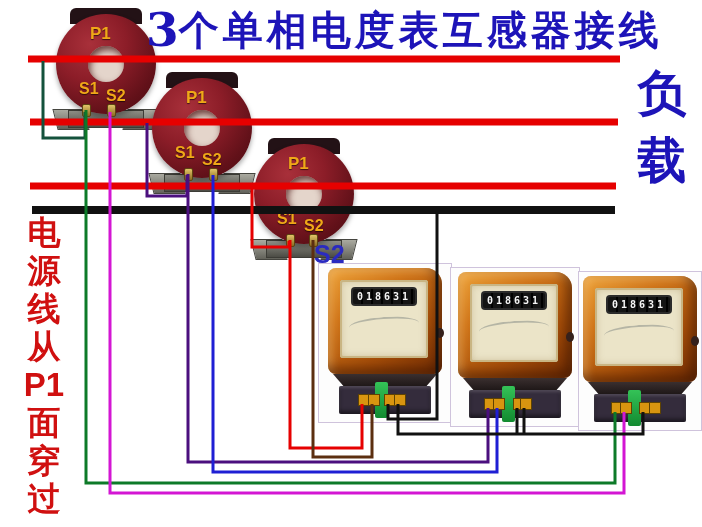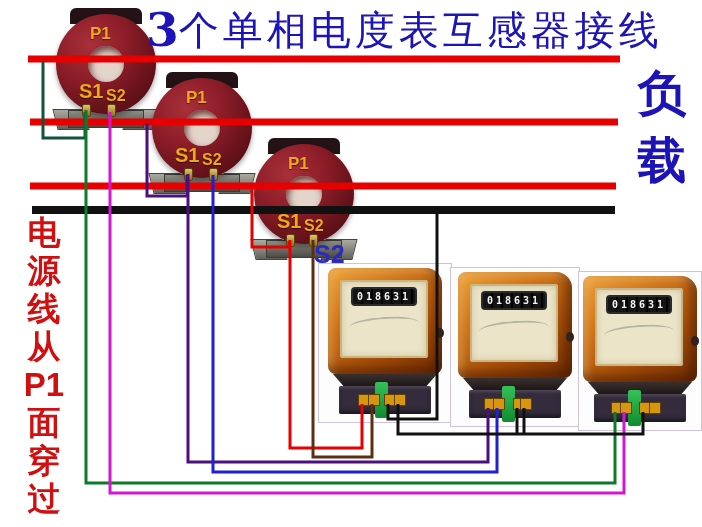--- a/index.html
+++ b/index.html
@@ -5,21 +5,21 @@
   html,body{margin:0;padding:0;}
   body{
     width:702px;height:527px;position:relative;overflow:hidden;background:#ffffff;
     font-family:"Liberation Sans",sans-serif;
   }
   .stage{position:absolute;inset:0;}
 
   
   .title{position:absolute;left:146px;top:2px;margin:0;color:#1d14b8;white-space:nowrap;z-index:3;}
   .title .t-num{font-family:"DejaVu Serif",serif;font-size:47px;font-weight:700;vertical-align:-2px;}
-  .title .t-rest{font-size:40px;font-weight:400;letter-spacing:4px;}
+  .title .t-rest{font-size:40px;font-weight:700;letter-spacing:4px;}
 
   
   .note-left{position:absolute;left:18px;top:214px;width:52px;text-align:center;z-index:3;
     color:#d01010;font-weight:700;font-size:33px;line-height:38px;}
   .note-left span{display:block;}
   .note-load{position:absolute;left:630px;top:60px;width:64px;text-align:center;z-index:3;
     color:#1d14b8;font-weight:700;font-size:49px;line-height:67px;}
   .note-load span{display:block;}
 
   
@@ -38,21 +38,21 @@
   .ct .band{position:absolute;top:0;left:16px;width:72px;height:16px;background:#231216;border-radius:6px 6px 0 0;}
   .ct .torus{position:absolute;top:6px;left:2px;width:100px;height:100px;border-radius:50%;
     background:radial-gradient(circle at 34% 30%,#a8303a 0%,#8c1d28 38%,#621119 72%,#470b11 100%);
     box-shadow:0 3px 5px rgba(0,0,0,.35);}
   .ct .hole{position:absolute;top:38px;left:34px;width:36px;height:36px;border-radius:50%;
     background:#e4d5cb;box-shadow:inset 2px 4px 7px rgba(70,12,12,.75);}
   .ct .stud{position:absolute;width:7px;height:11px;border-radius:2px;
     background:linear-gradient(#e2c468,#8a6a20);border:1px solid #5c4512;top:96px;}
   .ct .lbl{position:absolute;color:#f0a818;font-weight:700;text-shadow:0 1px 1px rgba(0,0,0,.6);z-index:3;}
   .ct .lbl-p1{left:36px;top:16px;font-size:17px;}
-  .ct .lbl-s1{left:25px;top:72px;font-size:20px;}
+  .ct .lbl-s1{left:25px;top:72px;font-size:16px;}
   .ct .lbl-s2{left:52px;top:79px;font-size:16px;}
 
   .callout-s2{position:absolute;left:314px;top:240px;z-index:3;
     color:#2a2ac0;font-weight:700;font-size:25px;}
 
   
   .meter{position:absolute;z-index:1;border:1px solid #cfc3dc;background:#fdfdfd;}
   .m1{left:318px;top:263px;width:132px;height:158px;}
   .m2{left:450px;top:267px;width:128px;height:158px;}
   .m3{left:578px;top:271px;width:122px;height:158px;}

